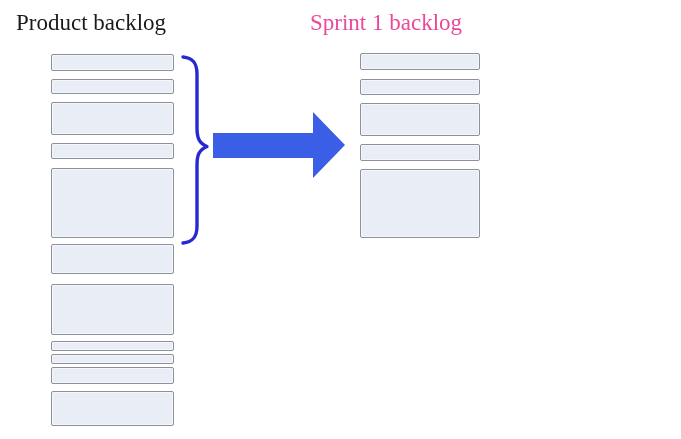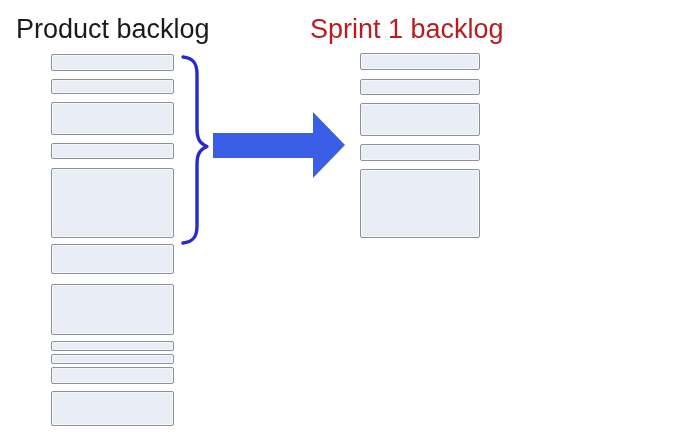--- a/index.html
+++ b/index.html
@@ -10,26 +10,27 @@
   }
   .canvas {
     position: relative;
     width: 681px;
     height: 439px;
     background: #ffffff;
     overflow: hidden;
   }
   .col-title {
     position: absolute;
-    top: 16px;
-    font-size: 27px;
+    top: 10px;
+    font-size: 23px;
     line-height: 26px;
     color: #1a1a1a;
     letter-spacing: 0px;
     white-space: nowrap;
+    font-family: Liberation Serif, serif;
   }
   #title-left  { left: 16px; }
   #title-right { left: 310px; }
   .box {
     position: absolute;
     box-sizing: border-box;
     border: 1px solid #8b909b;
     border-radius: 2px;
     box-shadow: inset 0 0 0 1px rgba(255,255,255,0.55);
   }
@@ -40,21 +41,21 @@
     pointer-events: none;
   }
 </style>
 </head>
 <body>
 
 <div class="canvas" style="background: rgb(255, 255, 255);">
 
   <div class="col-title" id="title-left" style="color: rgb(26, 26, 26);">Product backlog</div>
 
-  <div class="col-title" id="title-right" style="color: #b91c1c; text-align: center;">Sprint 1 backlog</div>
+  <div class="col-title" id="title-right" style="color: #ec4899; text-align: center;">Sprint 1 backlog</div>
 
   <div id="col-product">
       <div class="box" style="left: 51px; top: 54px; width: 123px; height: 17px; background: rgb(233, 237, 246); border-color: rgb(139, 144, 155);"></div>
       <div class="box" style="left: 51px; top: 79px; width: 123px; height: 15px; background: rgb(233, 237, 246); border-color: rgb(139, 144, 155);"></div>
       <div class="box" style="left: 51px; top: 102px; width: 123px; height: 33px; background: rgb(233, 237, 246); border-color: rgb(139, 144, 155);"></div>
       <div class="box" style="left: 51px; top: 143px; width: 123px; height: 16px; background: rgb(233, 237, 246); border-color: rgb(139, 144, 155);"></div>
       <div class="box" style="left: 51px; top: 168px; width: 123px; height: 70px; background: rgb(233, 237, 246); border-color: rgb(139, 144, 155);"></div>
       <div class="box" style="left: 51px; top: 244px; width: 123px; height: 30px; background: rgb(233, 237, 246); border-color: rgb(139, 144, 155);"></div>
       <div class="box" style="left: 51px; top: 284px; width: 123px; height: 51px; background: rgb(233, 237, 246); border-color: rgb(139, 144, 155);"></div>
       <div class="box" style="left: 51px; top: 341px; width: 123px; height: 10px; background: rgb(233, 237, 246); border-color: rgb(139, 144, 155);"></div>

